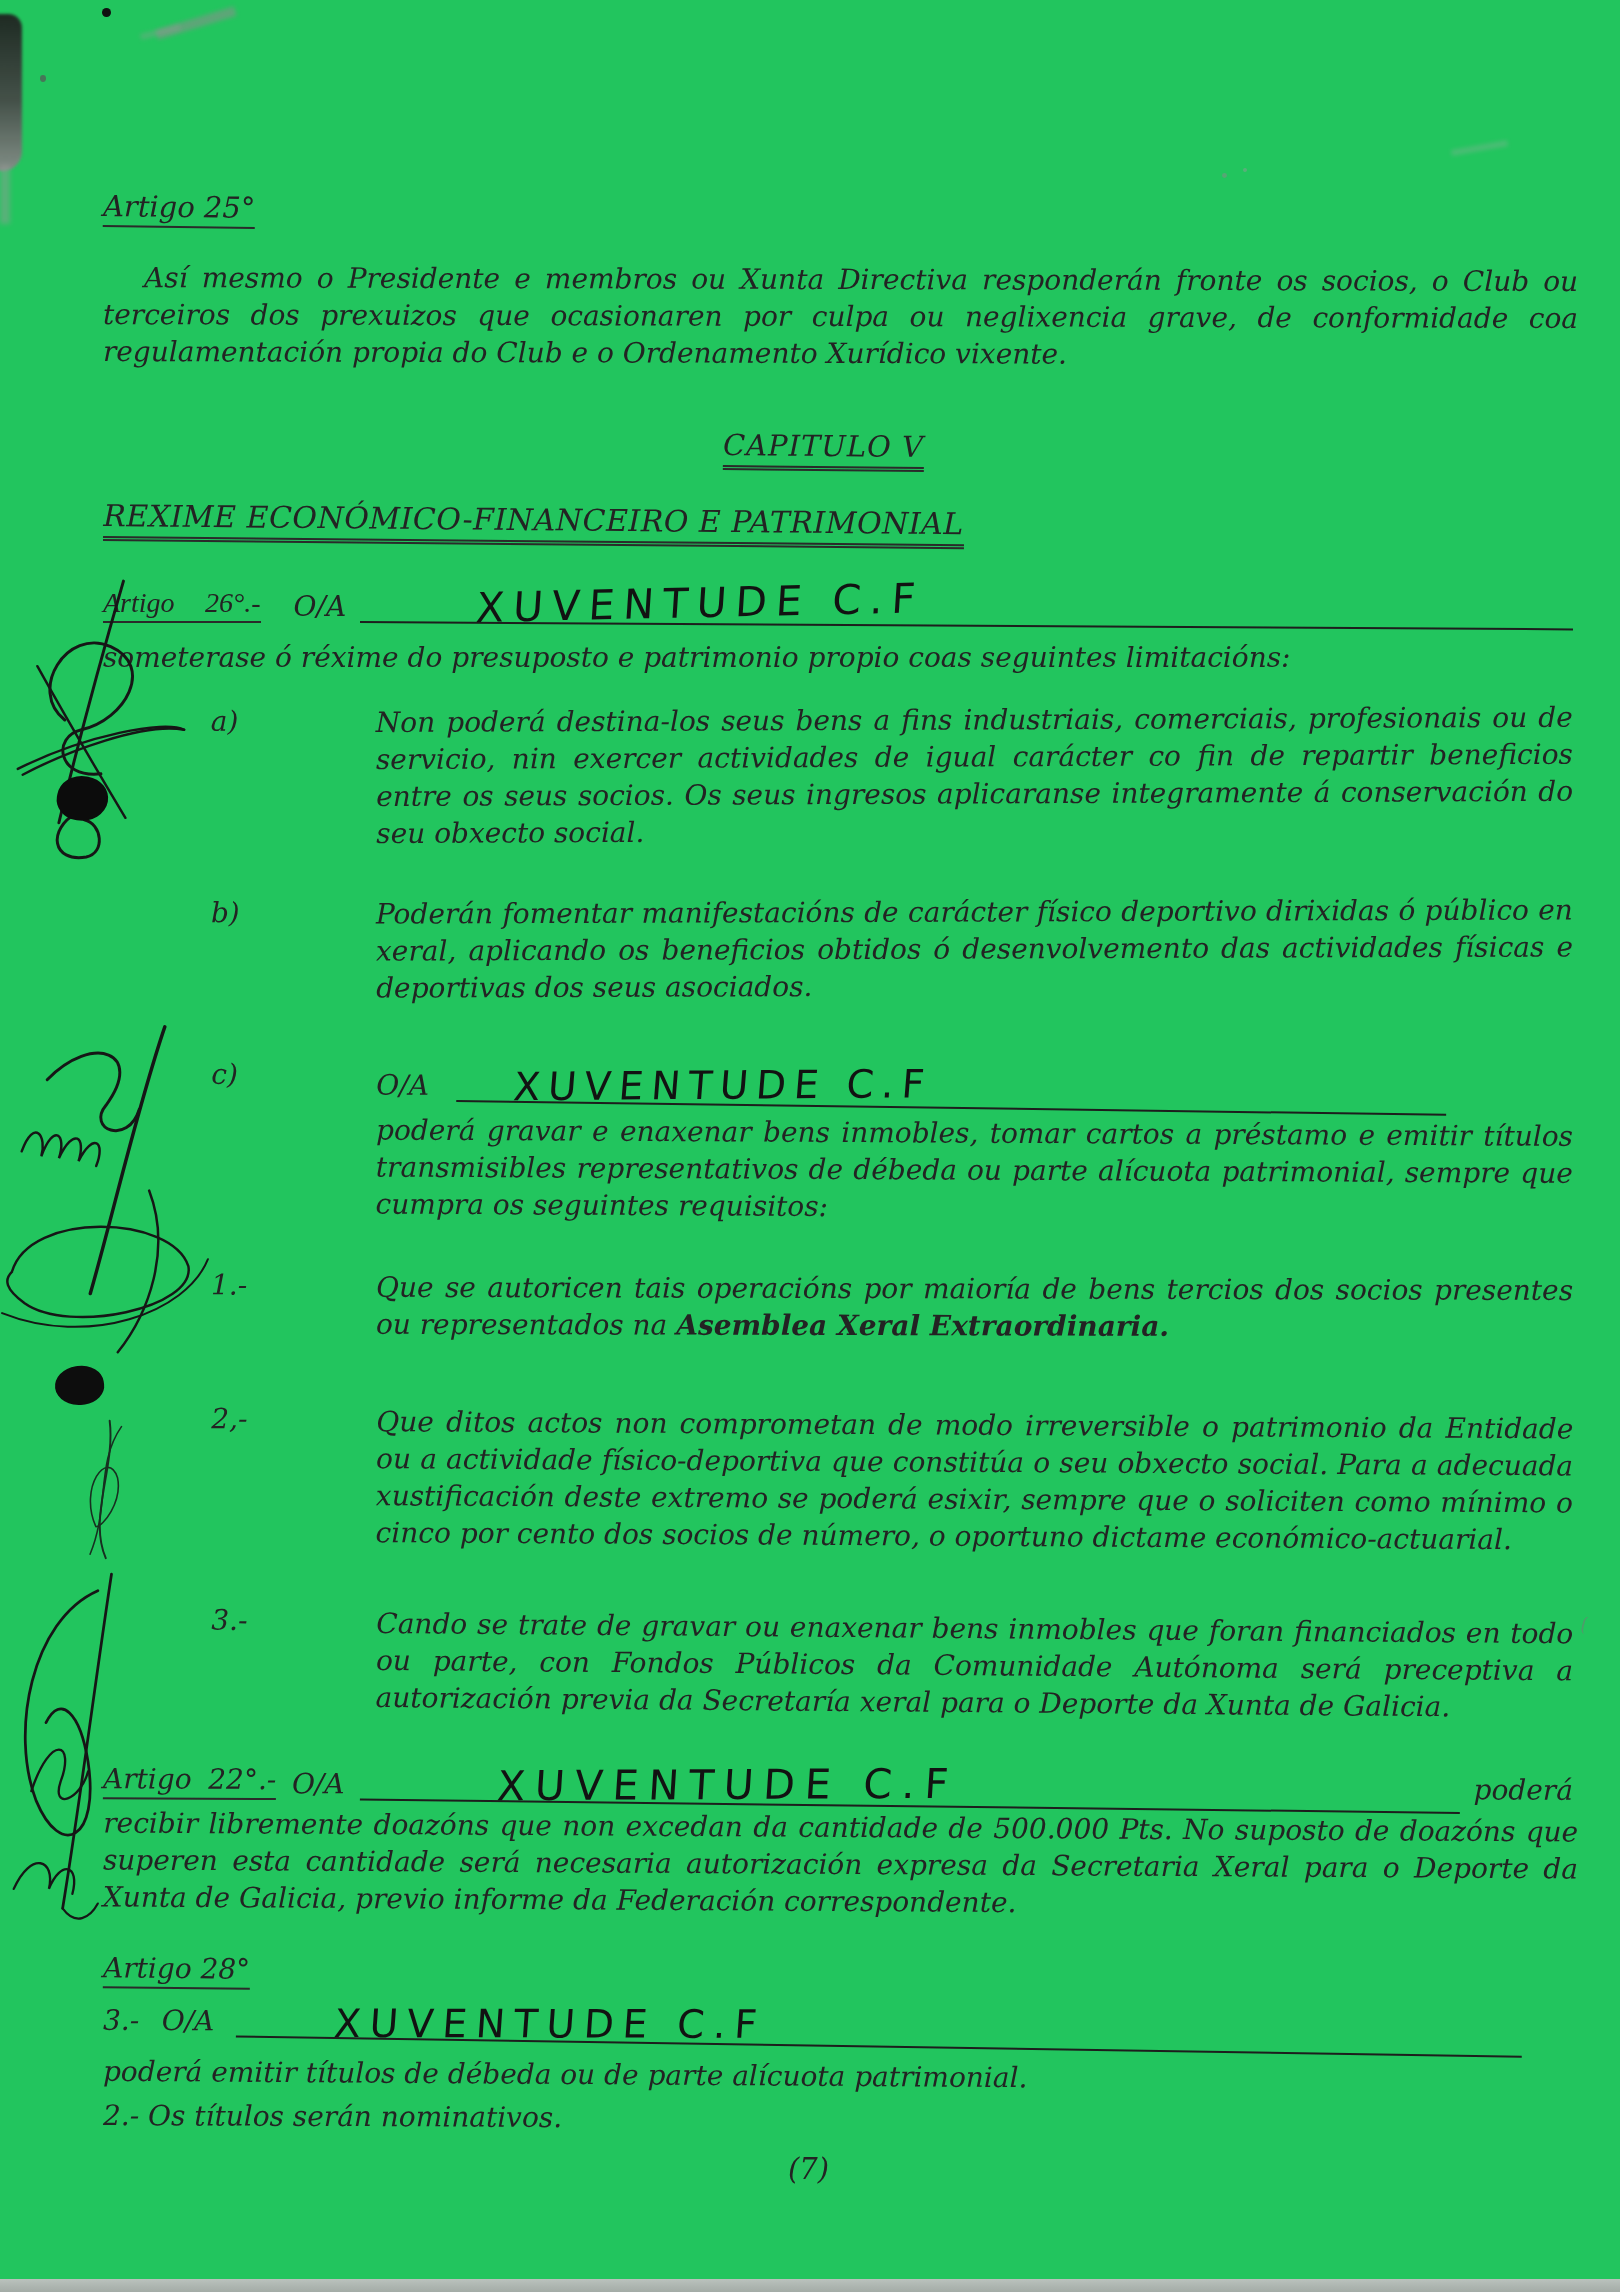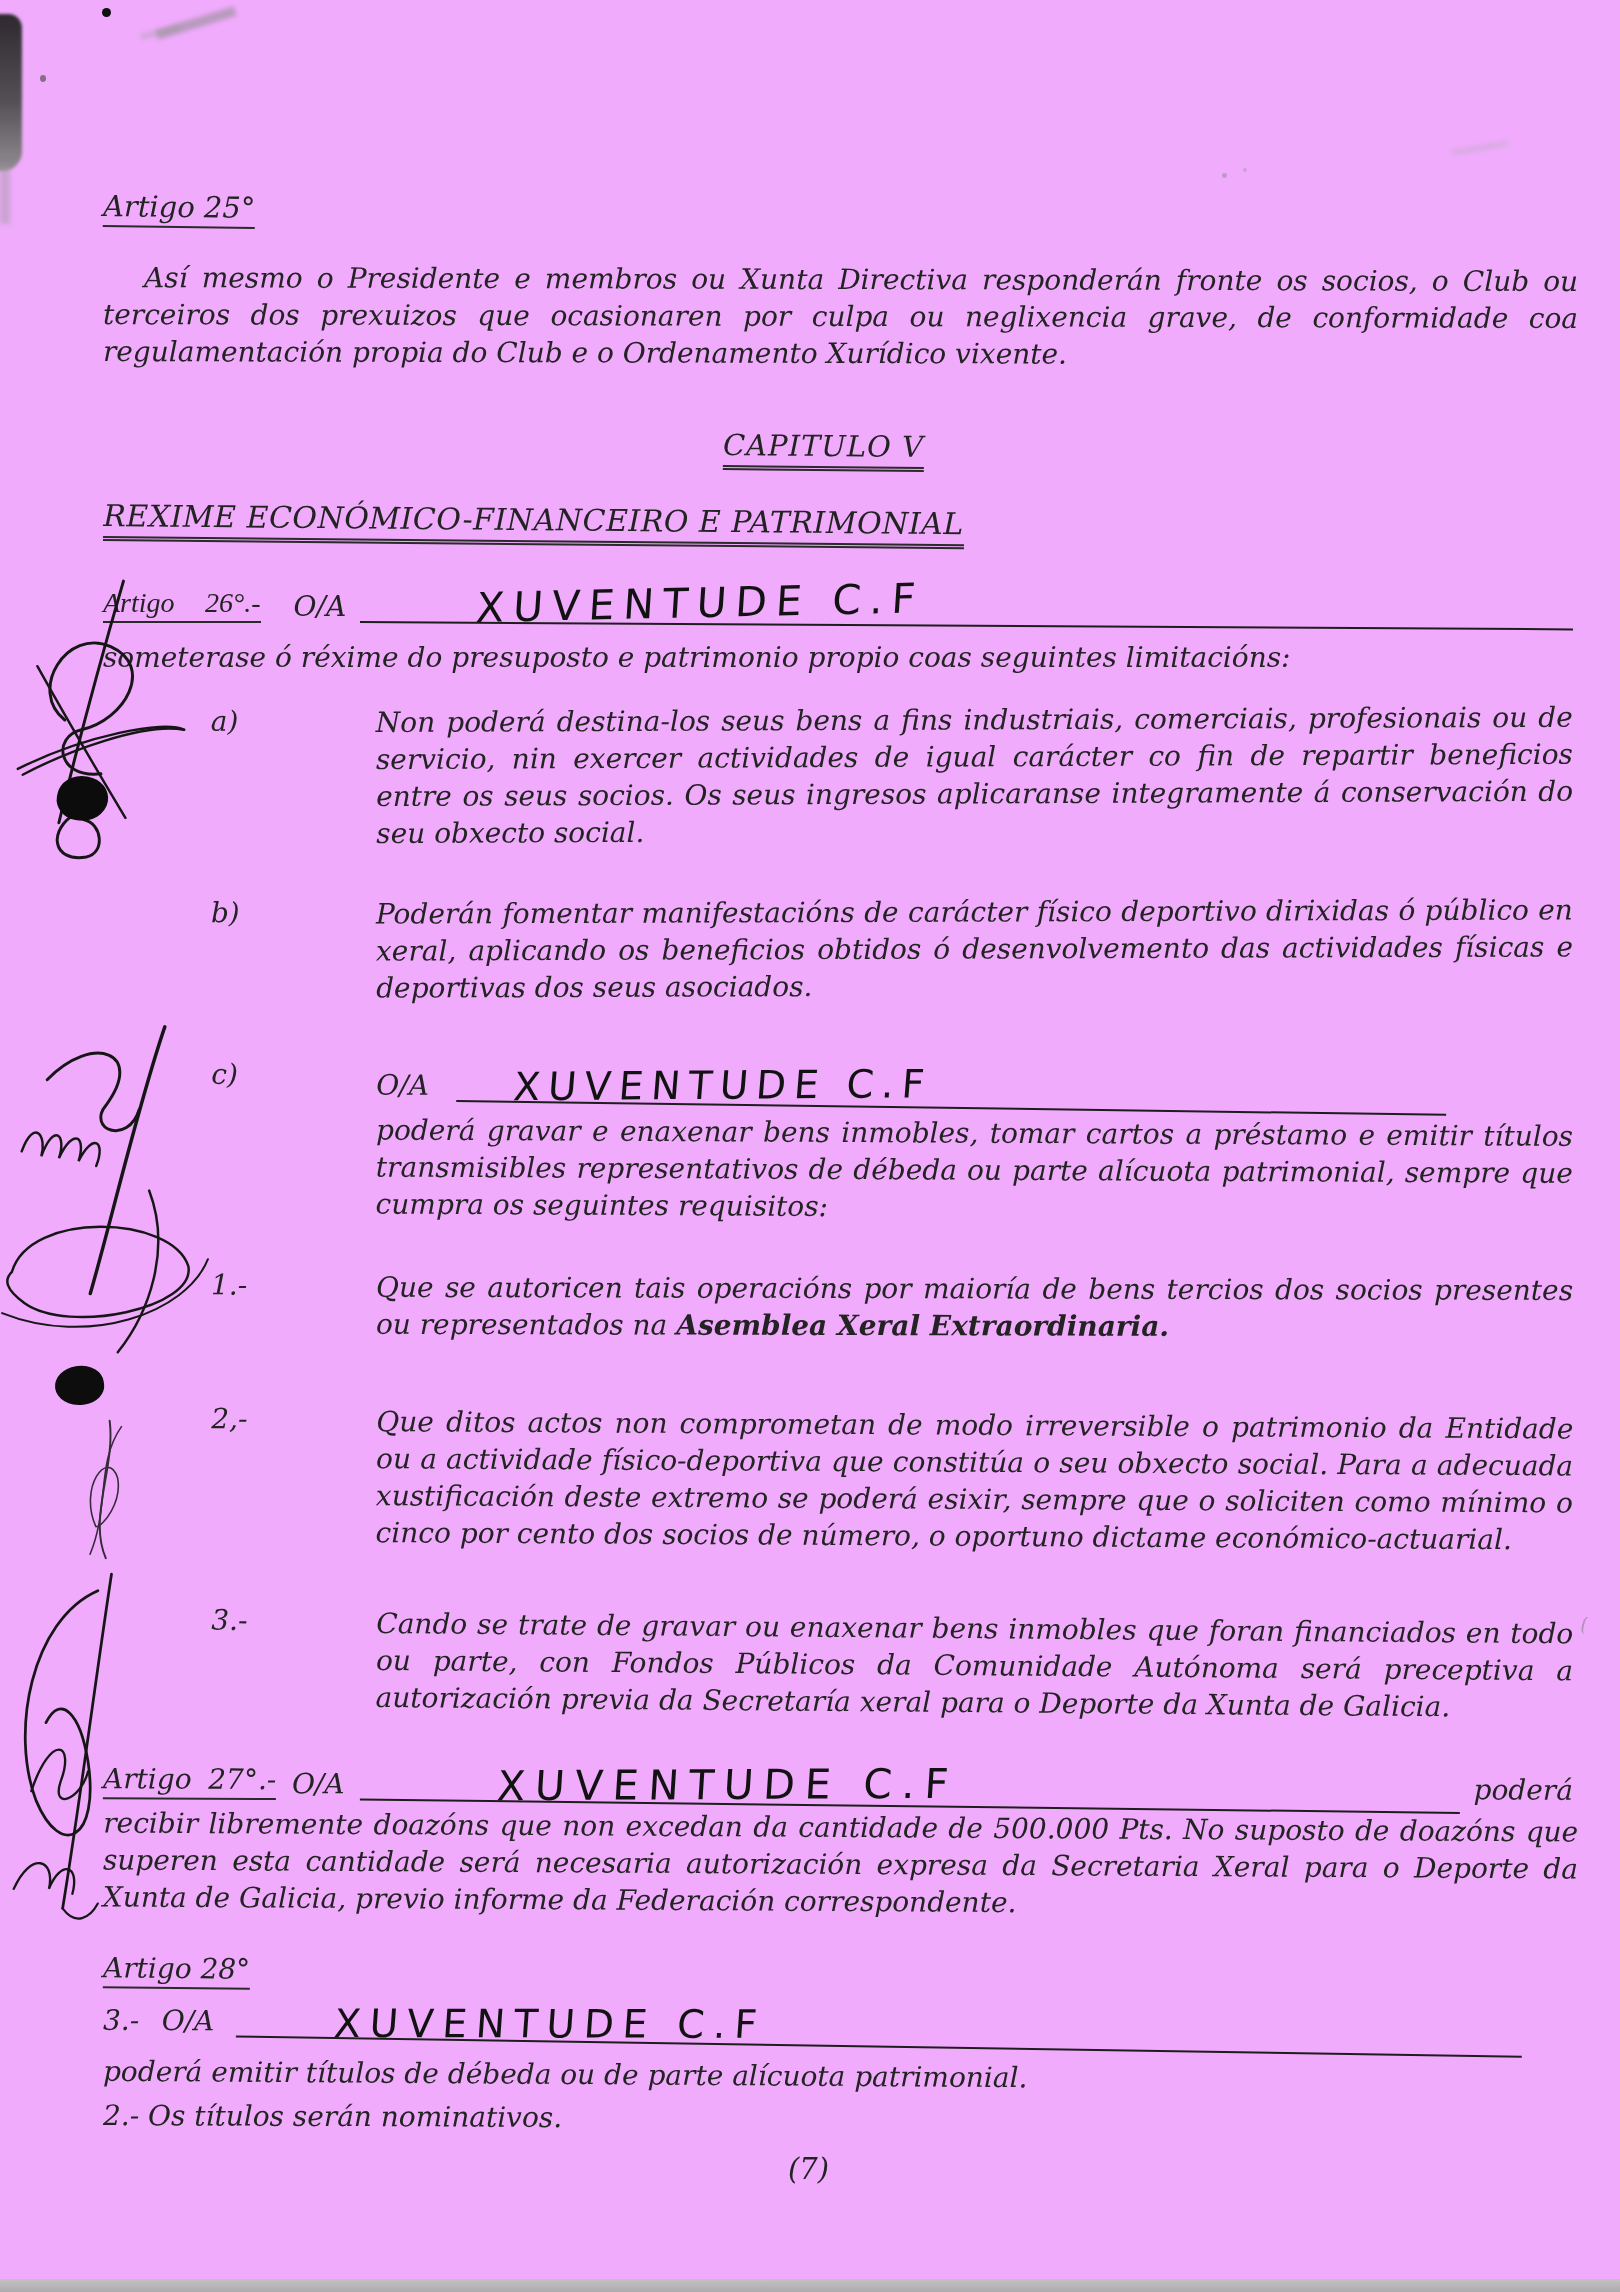--- a/index.html
+++ b/index.html
@@ -1,20 +1,20 @@
 <!DOCTYPE html>
 <html><head>
 <meta charset="utf-8">
 <style>
   html,body{margin:0;padding:0;background:#888;}
   .page{
     position:relative;
     width:1620px;height:2293px;
     margin:0 auto;
-    background:#f0abfc;
+    background:#22c55e;
     overflow:hidden;
     font-family:"DejaVu Serif","Liberation Serif",serif;
     font-style:italic;
     color:#232323;
   }
   .abs{position:absolute;}
   p{margin:0;padding:0;}
   .body-text{font-size:28px;line-height:37px;}
   .justify{text-align:justify;}
   
@@ -162,21 +162,21 @@
     <div class="marker">2,-</div>
     <div class="itext body-text justify">Que ditos actos non comprometan de modo irreversible o patrimonio da Entidade ou a actividade físico-deportiva que constitúa o seu obxecto social. Para a adecuada xustificación deste extremo se poderá esixir, sempre que o soliciten como mínimo o cinco por cento dos socios de número, o oportuno dictame económico-actuarial.</div>
   </div>
 
   <div class="abs row row-3">
     <div class="marker">3.-</div>
     <div class="itext body-text justify">Cando se trate de gravar ou enaxenar bens inmobles que foran financiados en todo ou parte, con Fondos Públicos da Comunidade Autónoma será preceptiva a autorización previa da Secretaría xeral para o Deporte da Xunta de Galicia.</div>
   </div>
 
   <div class="abs fillrow a27row">
-    <span class="u lbl">Artigo 27°.-</span>
+    <span class="u lbl">Artigo 22°.-</span>
     <span class="oa">O/A</span>
     <span class="fl fl27">
       <span class="hand hand27">XUVENTUDE C.F</span>
     </span>
     <span class="a27tail">poderá</span>
   </div>
   <p class="abs a27body body-text justify">recibir libremente doazóns que non excedan da cantidade de 500.000 Pts. No suposto de doazóns que superen esta cantidade será necesaria autorización expresa da Secretaria Xeral para o Deporte da Xunta de Galicia, previo informe da Federación correspondente.</p>
 
   <div class="abs h28">
     <span class="u">Artigo 28°</span>

